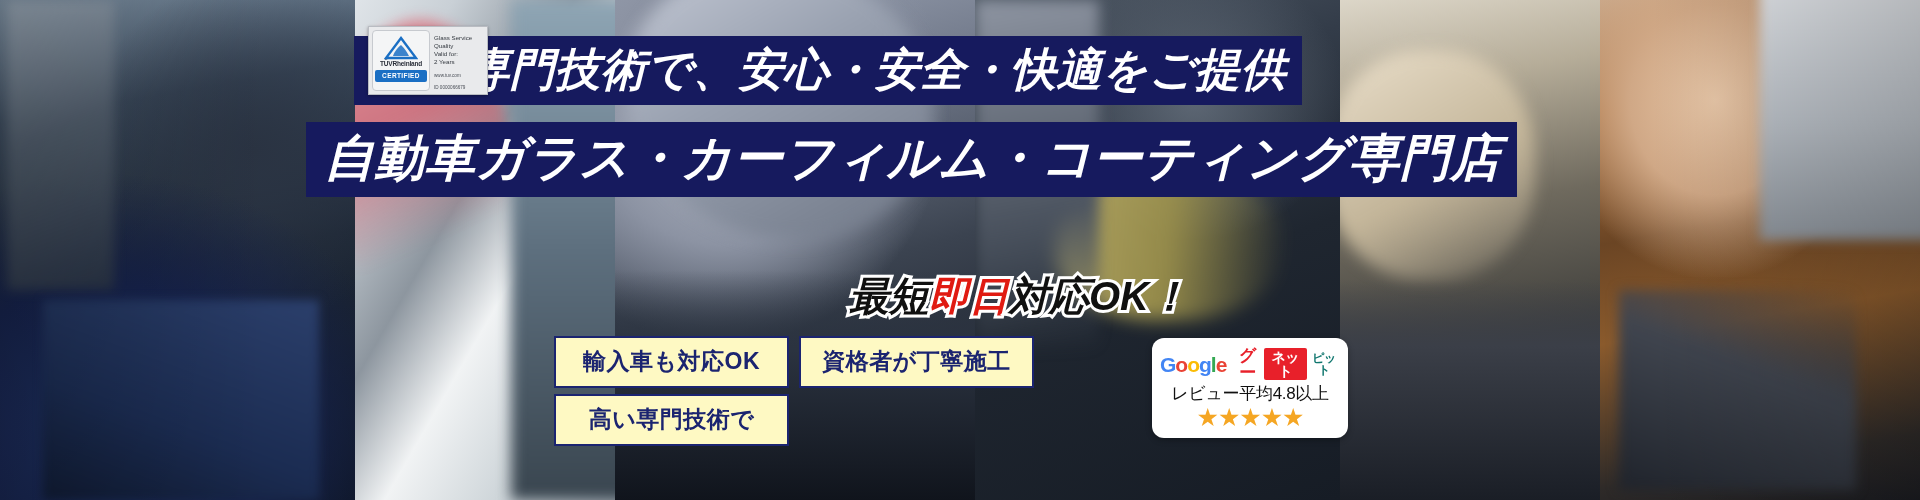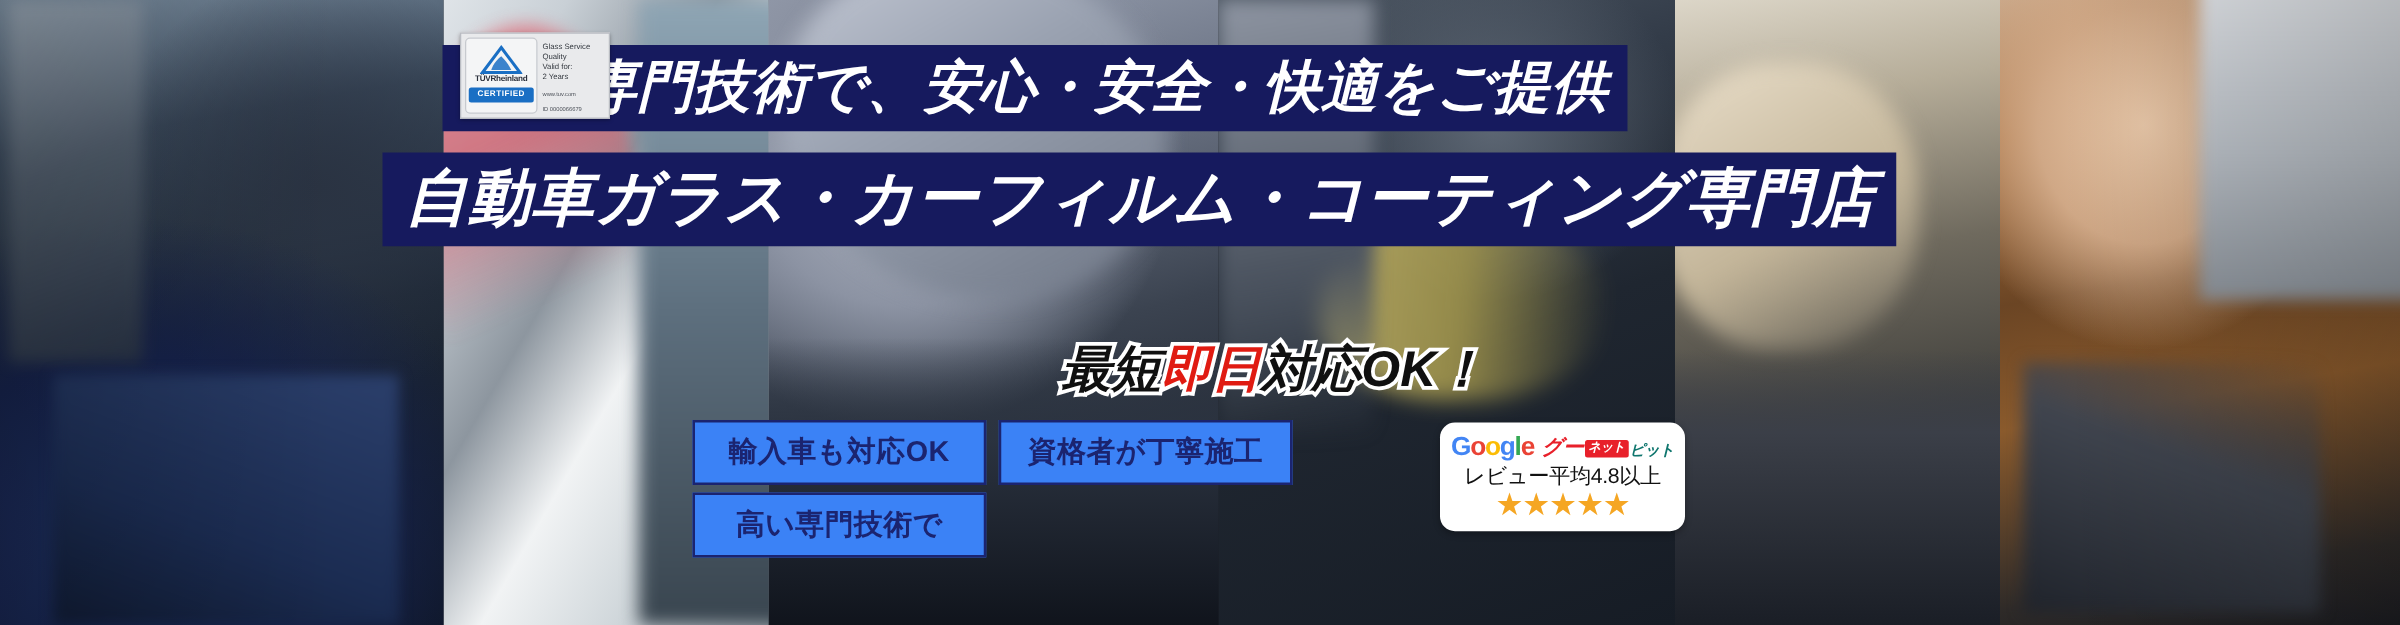--- a/index.html
+++ b/index.html
@@ -144,21 +144,21 @@
   .sameday .em { color:#e01b12; }
 
   
   .features {
     position:absolute; left:554px; top:336px; z-index:6;
     display:grid;
     grid-template-columns:235px 235px;
     grid-gap:6px 10px;
   }
   .feat {
-    background:#3b82f6;
+    background:#fef9c3;
     border:2px solid #1b2470;
     color:#1b2470;
     font-size:23px; font-weight:700;
     text-align:center;
     line-height:1;
     padding:12px 4px 13px;
     letter-spacing:.5px;
     white-space:nowrap;
   }
 
@@ -169,23 +169,23 @@
     background:#ffffff;
     border-radius:12px;
     padding:9px 8px 8px;
     text-align:center;
     box-shadow:0 2px 6px rgba(0,0,0,.3);
   }
   .grow1 { display:flex; align-items:center; justify-content:center; gap:6px; line-height:1; }
   .glogo { font-size:21px; font-weight:700; letter-spacing:-1px; }
   .glogo .b { color:#4285f4; } .glogo .r { color:#ea4335; }
   .glogo .y { color:#fbbc05; } .glogo .g { color:#34a853; }
-  .goonet { display:flex; align-items:flex-end; line-height:1;font-style:italic; }
+  .goonet { display:flex; align-items:center; line-height:1; }
   .goonet .goo { color:#e8202a; font-size:17px; font-weight:700; letter-spacing:-.5px; }
-  .goonet .net { background:#e8202a; color:#fff; font-size:10px; font-weight:700;
+  .goonet .net { background:#e8202a; color:#fff; font-size:14px; font-weight:700;
                  padding:2px 3px; border-radius:2px; margin:0 1px; letter-spacing:-.5px; }
   .goonet .pit { color:#0f766e; font-size:12px; font-weight:700; letter-spacing:-.5px; }
   .grow2 { font-size:17px; font-weight:400; color:#111; margin-top:4px; line-height:1.1;
            letter-spacing:-.3px; }
   .grow3 { margin-top:1px; color:#f5a623; font-size:25px; line-height:1; letter-spacing:-1px; }
 
   
   .vig { position:absolute; inset:0; pointer-events:none;
          background:linear-gradient(90deg, rgba(0,0,0,.18) 0%, rgba(0,0,0,0) 14%,
                     rgba(0,0,0,0) 86%, rgba(0,0,0,.18) 100%); }

